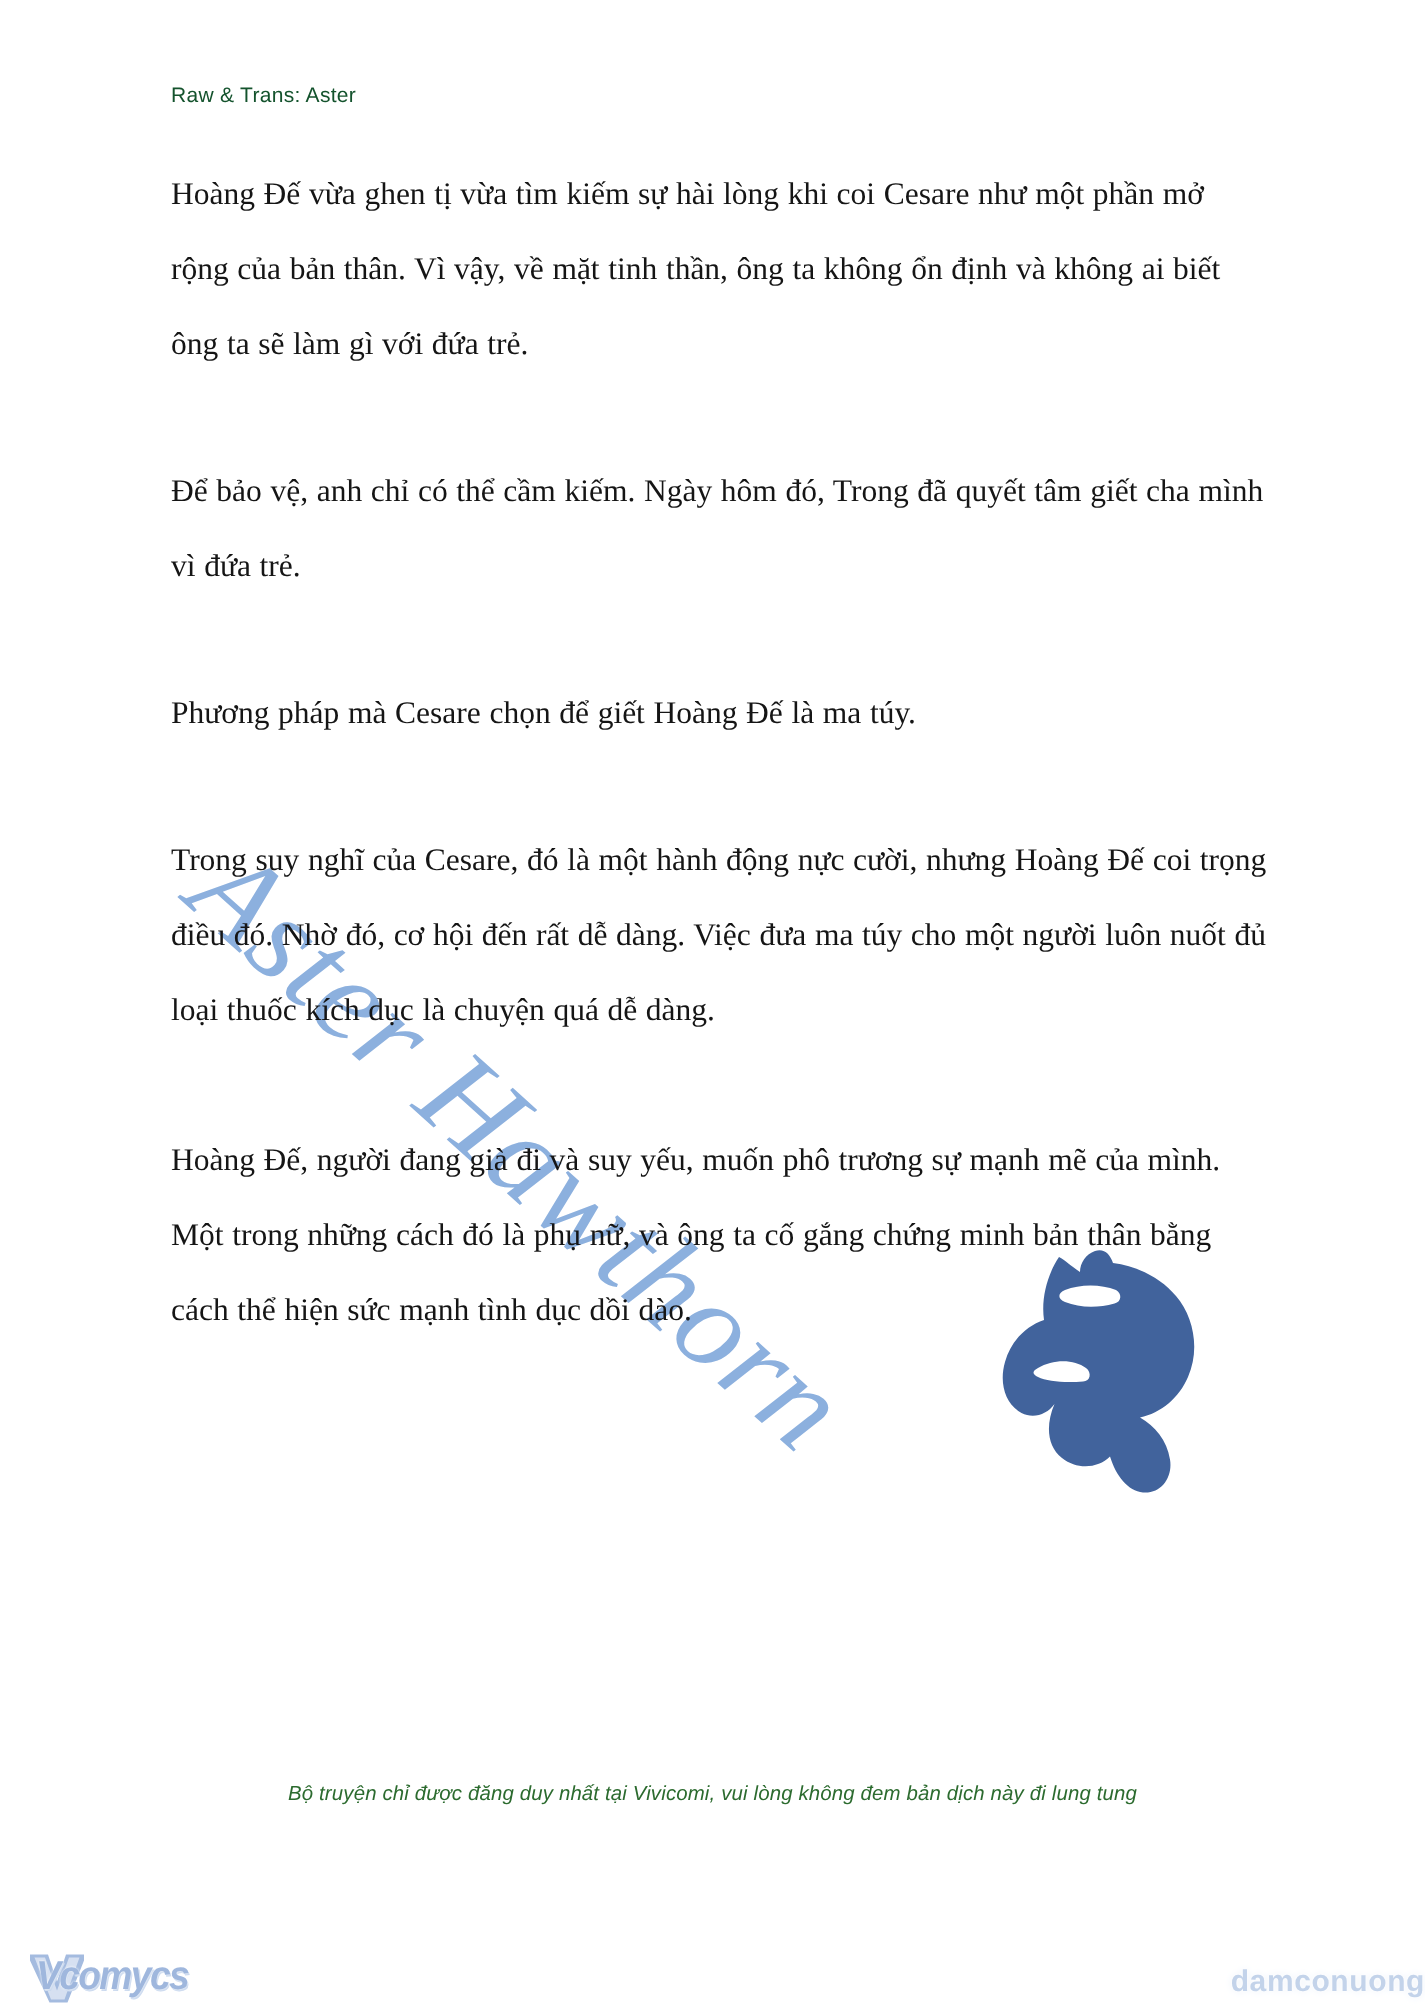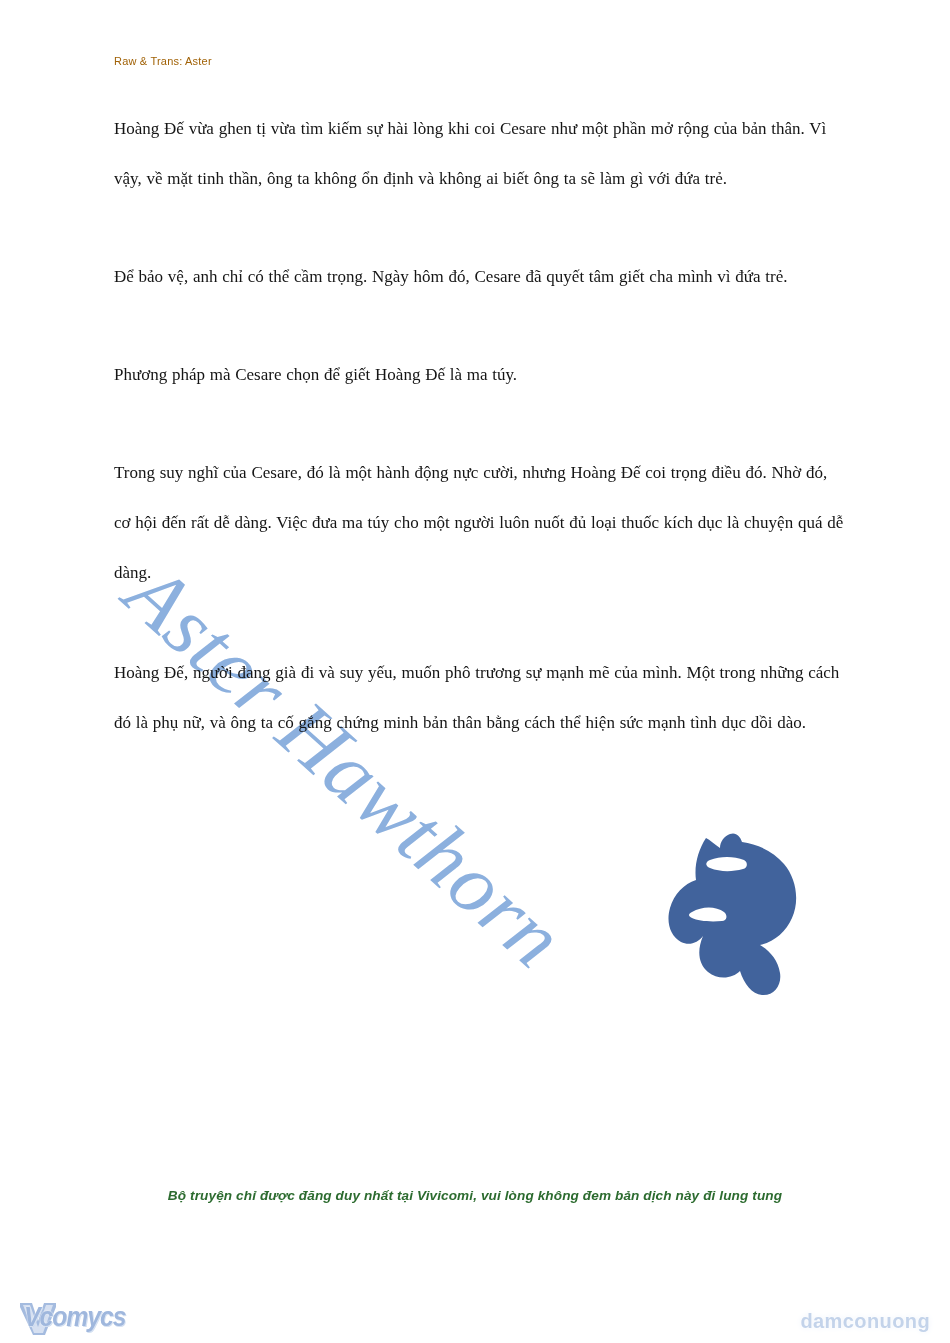--- a/index.html
+++ b/index.html
@@ -23,22 +23,22 @@
     background: #ffffff;
     overflow: hidden;
   }
 
   
   #header {
     position: absolute;
     left: 114px;
     top: 55px;
     font-family: "Liberation Sans", sans-serif;
-    font-size: 11px;
-    color: #a16207;
+    font-size: 14px;
+    color: #14532d;
     letter-spacing: 0.2px;
     white-space: nowrap;
   }
 
   
   #watermark {
     position: absolute;
     left: 112px;
     top: 318px;
     width: 780px;
@@ -75,21 +75,21 @@
   
   #content {
     position: absolute;
     left: 114px;
     top: 104px;
     width: 732px;
     z-index: 5;
   }
   .para {
     font-family: "Liberation Serif", "DejaVu Serif", serif;
-    font-size: 17px;
+    font-size: 21px;
     line-height: 50px;
     color: #151515;
     margin: 0 0 48px 0;
     text-align: left;
     word-spacing: 0.5px;
   }
   .para.tight {
     margin-bottom: 50px;
   }
 
@@ -98,21 +98,21 @@
     position: absolute;
     left: 0;
     right: 0;
     top: 1183px;
     text-align: center;
     z-index: 6;
   }
   #credit .cl {
     font-family: "Liberation Sans", sans-serif;
     font-size: 13.6px;
-    font-weight: 700;
+    font-weight: 400;
     font-style: italic;
     color: #2c6b2f;
     line-height: 25px;
     letter-spacing: 0.1px;
   }
 
   
   #bottombar {
     position: absolute;
     left: 0;
@@ -137,21 +137,21 @@
     font-weight: 700;
     font-style: italic;
     letter-spacing: -1.2px;
     color: #9fb7dd;
     text-shadow: 0 0 2px #ffffff, 1px 1px 0 #c9d8ee;
     transform: scaleX(0.92);
     transform-origin: left top;
   }
   #damconuong {
     position: absolute;
-    right: 20px;
+    right: 0;
     bottom: 10px;
     font-family: "Liberation Sans", sans-serif;
     font-size: 20px;
     font-weight: 700;
     letter-spacing: 0.4px;
     color: #c3d3ea;
     text-shadow: 0 0 3px #ffffff, 0 0 6px #eaf0f9;
   }
 </style>
 </head>
@@ -197,21 +197,21 @@
         C 54 74 68 74 76 80
         C 80 83 79 89 74 89
         C 62 90 50 89 44 86
         C 40 84 40 82 44 80
         Z"></path>
     </svg>
   </div>
 
   <div id="content">
     <p class="para">Hoàng Đế vừa ghen tị vừa tìm kiếm sự hài lòng khi coi Cesare như một phần mở rộng của bản thân. Vì vậy, về mặt tinh thần, ông ta không ổn định và không ai biết ông ta sẽ làm gì với đứa trẻ.</p>
-    <p class="para">Để bảo vệ, anh chỉ có thể cầm trọng. Ngày hôm đó, Cesare đã quyết tâm giết cha mình vì đứa trẻ.</p>
+    <p class="para">Để bảo vệ, anh chỉ có thể cầm kiếm. Ngày hôm đó, Trong đã quyết tâm giết cha mình vì đứa trẻ.</p>
     <p class="para">Phương pháp mà Cesare chọn để giết Hoàng Đế là ma túy.</p>
     <p class="para tight">Trong suy nghĩ của Cesare, đó là một hành động nực cười, nhưng Hoàng Đế coi trọng điều đó. Nhờ đó, cơ hội đến rất dễ dàng. Việc đưa ma túy cho một người luôn nuốt đủ loại thuốc kích dục là chuyện quá dễ dàng.</p>
     <p class="para">Hoàng Đế, người đang già đi và suy yếu, muốn phô trương sự mạnh mẽ của mình. Một trong những cách đó là phụ nữ, và ông ta cố gắng chứng minh bản thân bằng cách thể hiện sức mạnh tình dục dồi dào.</p>
   </div>
 
   <div id="credit">
     <div class="cl">Bộ truyện chỉ được đăng duy nhất tại Vivicomi, vui lòng không đem bản dịch này đi lung tung</div>
   </div>
 
   <div id="bottombar">

